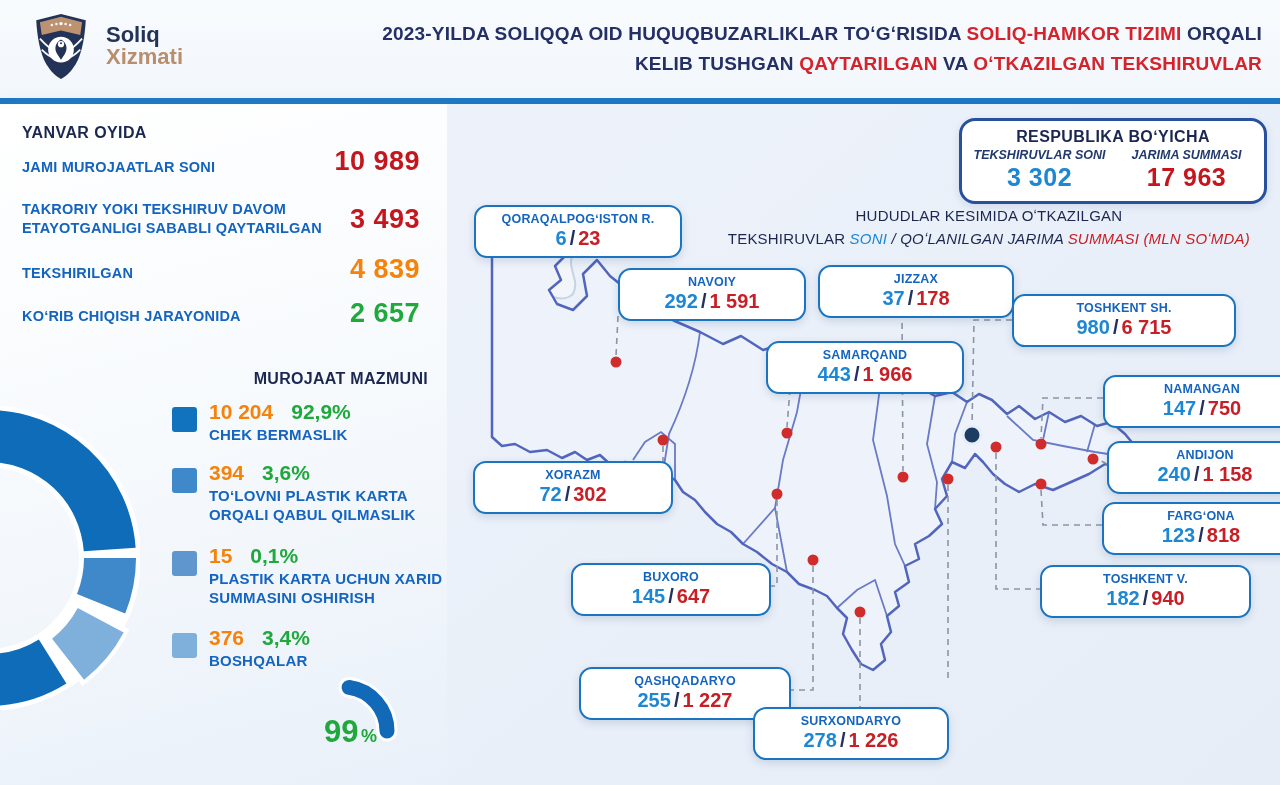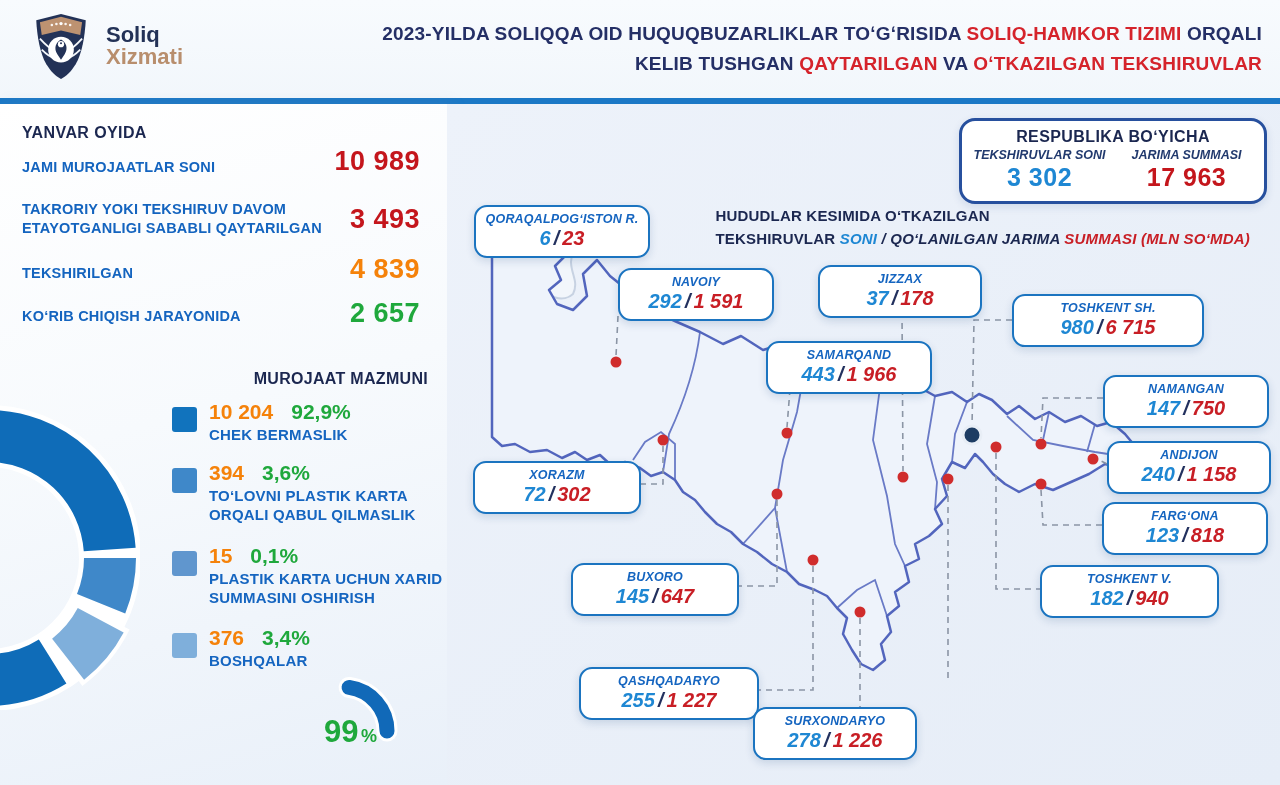--- a/index.html
+++ b/index.html
@@ -38,23 +38,23 @@
   
   .map-area{position:absolute;left:447px;top:104px;width:833px;height:681px;background:linear-gradient(140deg,#edf2fa 0%,#e6edf7 100%);}
   .map-svg{position:absolute;left:0;top:0;}
   .rep-box{position:absolute;left:512px;top:14px;width:294px;background:#fff;border:3px solid #27509e;border-radius:16px;text-align:center;padding:7px 4px 9px;box-shadow:0 3px 8px rgba(20,60,120,.12);}
   .rep-title{font-size:16px;font-weight:800;color:#1b2750;letter-spacing:.4px;}
   .rep-cols{display:flex;margin-top:2px;}
   .rep-col{flex:1;}
   .rep-col-label{font-size:12.5px;font-weight:700;font-style:italic;color:#223a6e;}
   .rep-col-value{font-size:25px;font-weight:800;letter-spacing:.5px;margin-top:1px;}
   .rv-blue{color:#1e87d3;} .rv-red{color:#c4161c;}
-  .map-subtitle{position:absolute;right:30px;top:100px;text-align:left;font-size:15px;font-weight:700;color:#1b2750;line-height:1.55;letter-spacing:.2px;}
+  .map-subtitle{position:absolute;right:30px;top:100px;text-align:center;font-size:15px;font-weight:400;color:#1b2750;line-height:1.55;letter-spacing:.2px;}
   .st-i{font-style:italic;} .st-blue{color:#1e87d3;font-style:italic;} .st-red{color:#c81e25;font-style:italic;}
-  .region-box{position:absolute;background:#fff;border:2.5px solid #1b74c0;border-radius:13px;padding:5px 6px 7px;text-align:center;box-shadow:0 3px 8px rgba(20,60,120,.16);font-style:italic;}
+  .region-box{position:absolute;background:#fff;border:2.5px solid #1b74c0;border-radius:13px;padding:5px 22px 7px;text-align:center;box-shadow:0 3px 8px rgba(20,60,120,.16);}
   .rname{font-size:12.5px;font-weight:800;color:#1565c0;letter-spacing:.2px;white-space:nowrap;}
   .rvals{font-size:20px;font-weight:800;line-height:1.1;margin-top:1px;white-space:nowrap;}
   .v-blue{color:#1e87d3;} .v-red{color:#c81e25;} .v-slash{color:#22305e;padding:0 3px;}
 </style>
 </head>
 <body>
 
 <div class="stage">
 
   <div class="header">

